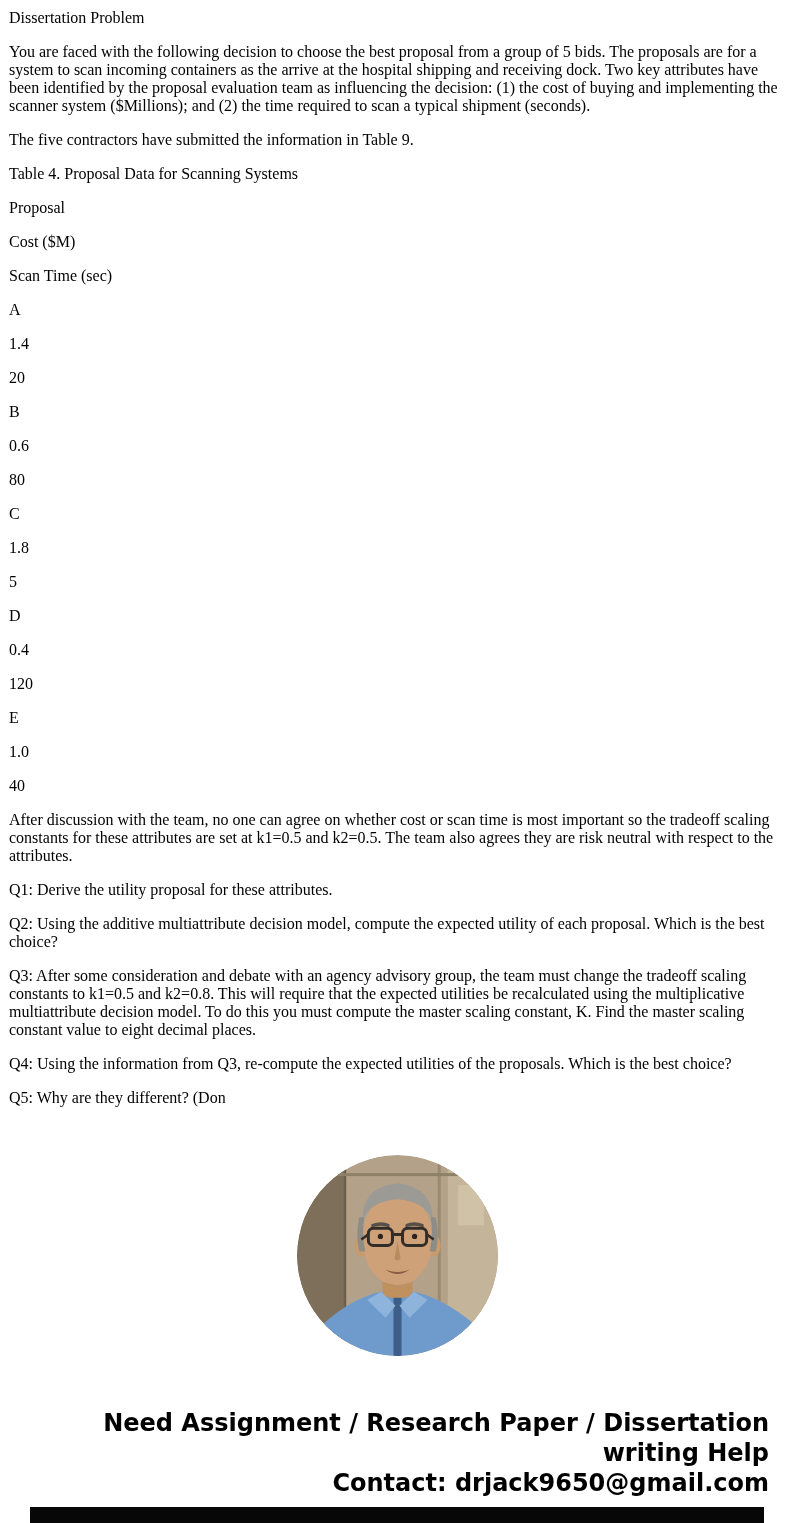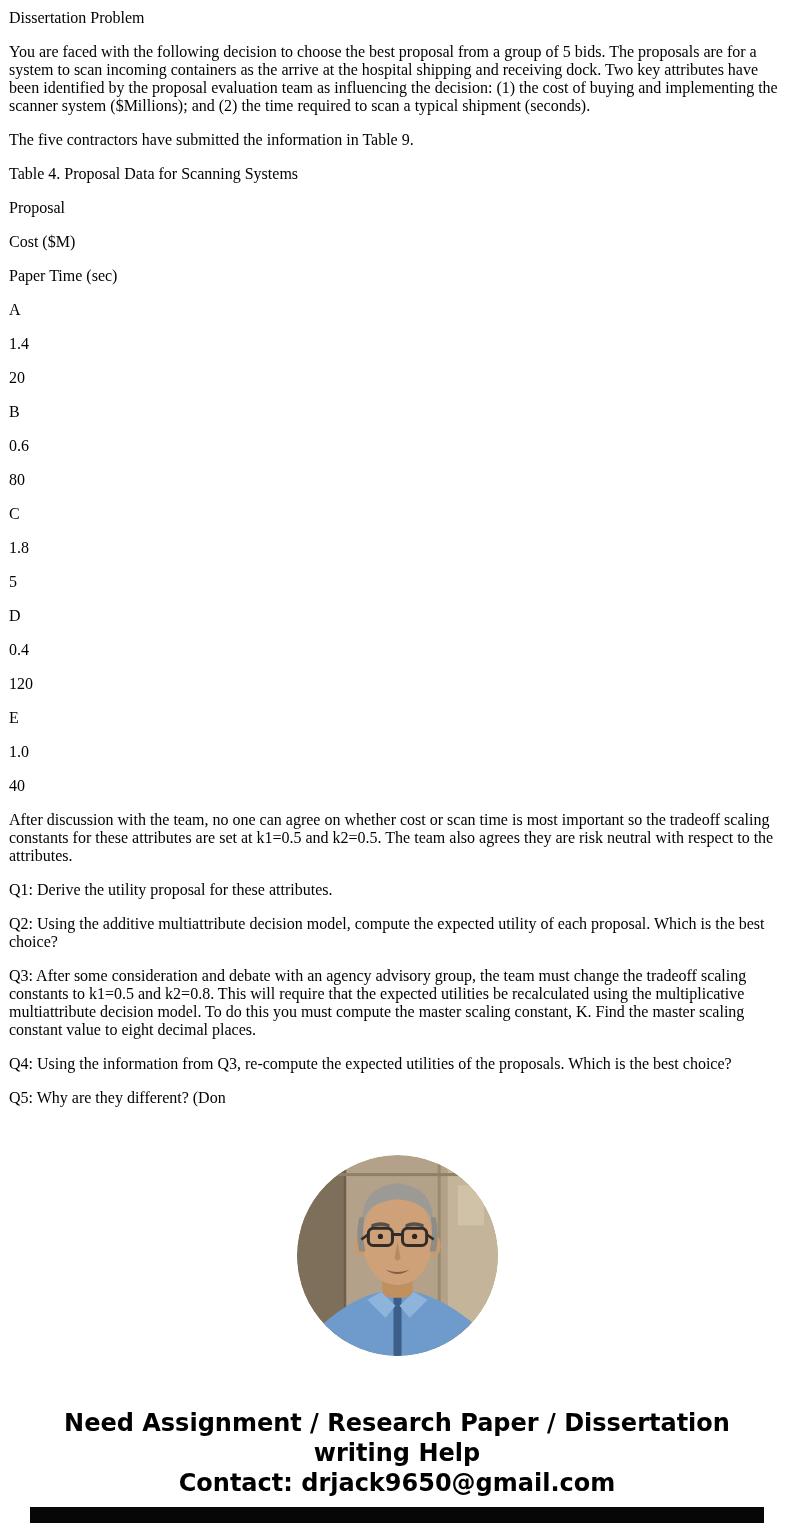--- a/index.html
+++ b/index.html
@@ -40,21 +40,21 @@
     height: 201px;
     border-radius: 50%;
     overflow: hidden;
     display: block;
   }
   .promo {
     font-family: "DejaVu Sans", sans-serif;
     font-weight: bold;
     font-size: 24px;
     line-height: 30px;
-    text-align: center;
+    text-align: right;
     max-width: 744px;
     margin: 0 auto;
   }
   .bottom-bar {
     margin: 9px auto 0 auto;
     width: 734px;
     height: 26px;
     background: #070707;
   }
 </style>
@@ -64,21 +64,21 @@
 <div class="page">
 
   <div class="doc">
     <p>Dissertation Problem</p>
     <p>You are faced with the following decision to choose the best proposal from a group of 5 bids. The proposals are for a system to scan incoming containers as the arrive at the hospital shipping and receiving dock. Two key attributes have been identified by the proposal evaluation team as influencing the decision: (1) the cost of buying and implementing the scanner system ($Millions); and (2) the time required to scan a typical shipment (seconds).</p>
     <p>The five contractors have submitted the information in Table 9.</p>
     <p>Table 4. Proposal Data for Scanning Systems</p>
 
     <p>Proposal</p>
     <p>Cost ($M)</p>
-    <p>Paper Time (sec)</p>
+    <p>Scan Time (sec)</p>
 
     <p>A</p>
     <p>1.4</p>
     <p>20</p>
 
     <p>B</p>
     <p>0.6</p>
     <p>80</p>
 
     <p>C</p>

